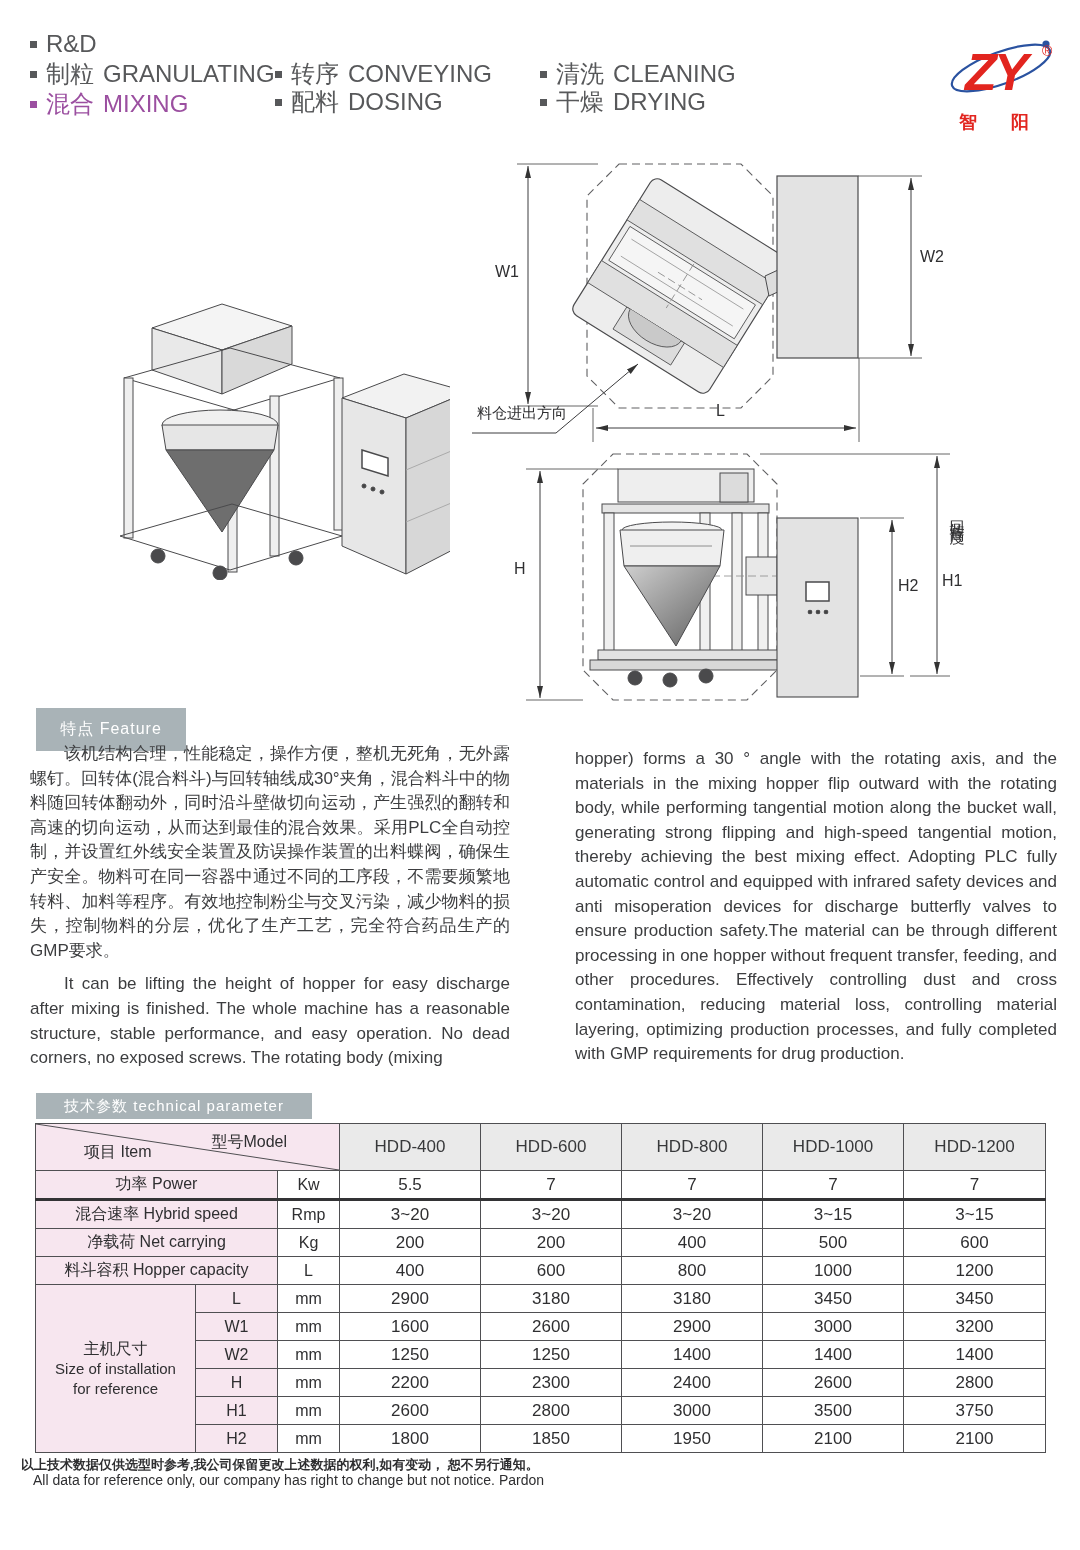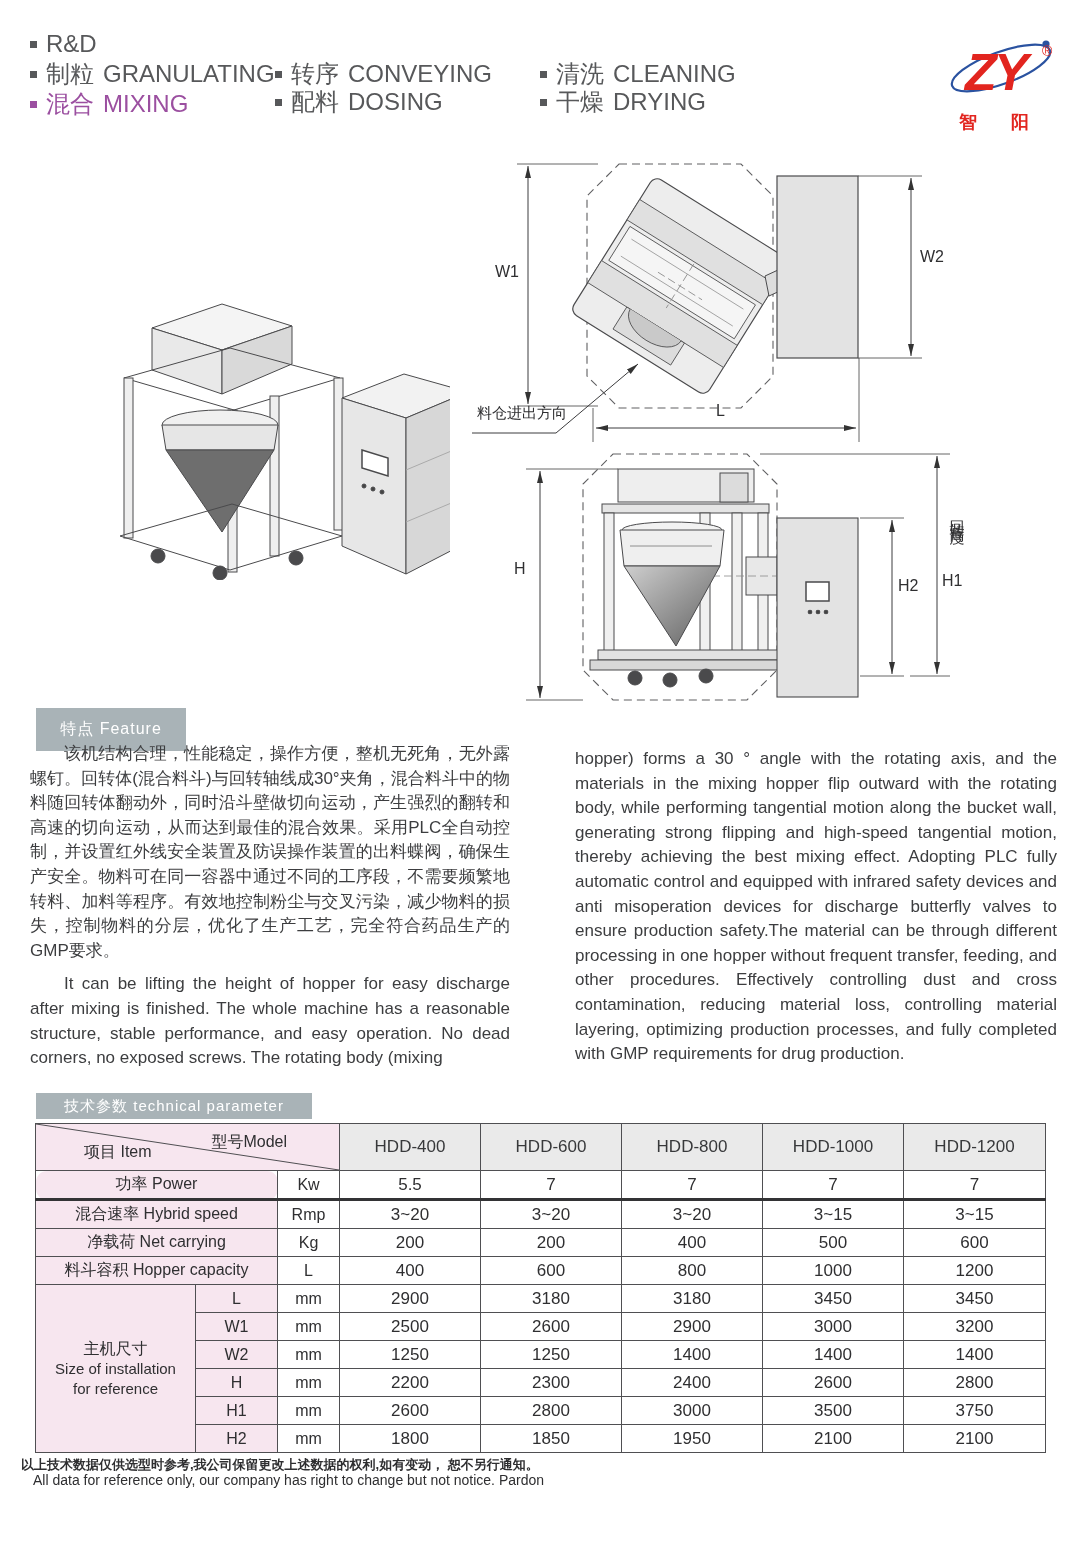--- a/index.html
+++ b/index.html
@@ -23,21 +23,21 @@
 
   
   table.t{border-collapse:collapse;table-layout:fixed;width:1011px;font-size:17px;color:#2f2f31;}
   table.t td{border:1px solid #4f4f52;text-align:center;vertical-align:middle;padding:0;height:27px;
              overflow:hidden;white-space:nowrap;}
   table.t tr.hdr td{height:46px;}
   td.pink{background:#f7e6ef;}
   td.ghead{background:#eaeaea;font-size:17px;color:#38393b;}
   td.lab{font-size:16px;}
   td.unit{font-size:16px;}
-  tr.sep td{border-bottom:3px solid #333335;border-radius:11px;}
+  tr.sep td{border-bottom:3px solid #333335;}
   td.corner{position:relative;}
   td.corner .ci{position:absolute;left:48px;bottom:7px;font-size:16px;}
   td.corner .cm{position:absolute;right:52px;top:8px;font-size:16px;}
   td.corner svg{position:absolute;inset:0;width:100%;height:100%;}
   td.group{font-size:16px;line-height:20px;}
   td.group .g-en{font-size:15px;}
 
   
   .dlab{font-size:16px;color:#2f2f31;white-space:nowrap;}
   .dlab.small{font-size:15px;}
@@ -356,21 +356,21 @@
       <td class="unit">mm</td>
       <td>2900</td>
       <td>3180</td>
       <td>3180</td>
       <td>3450</td>
       <td>3450</td>
     </tr>
     <tr>
       <td class="pink lab">W1</td>
       <td class="unit">mm</td>
-      <td>2500</td>
+      <td>1600</td>
       <td>2600</td>
       <td>2900</td>
       <td>3000</td>
       <td>3200</td>
     </tr>
     <tr>
       <td class="pink lab">W2</td>
       <td class="unit">mm</td>
       <td>1250</td>
       <td>1250</td>

